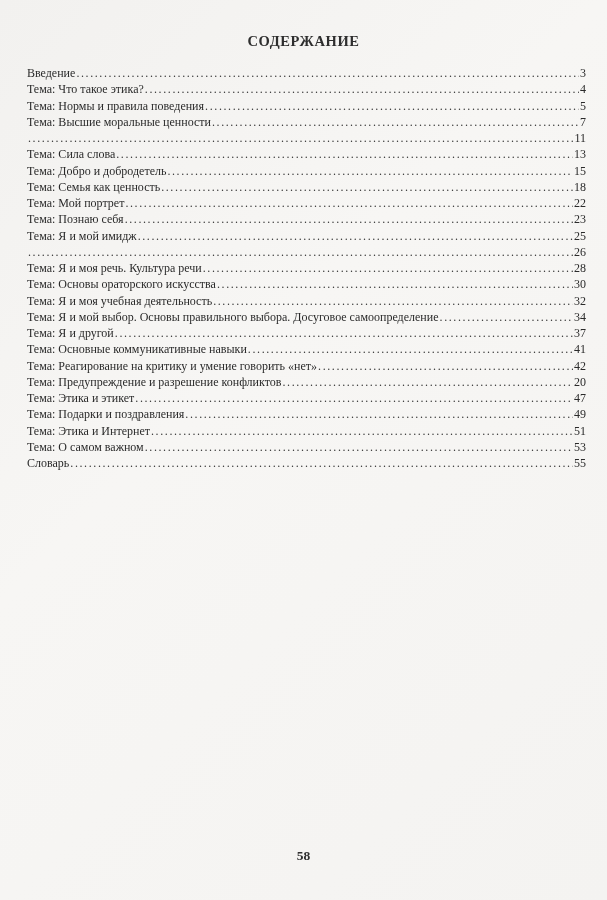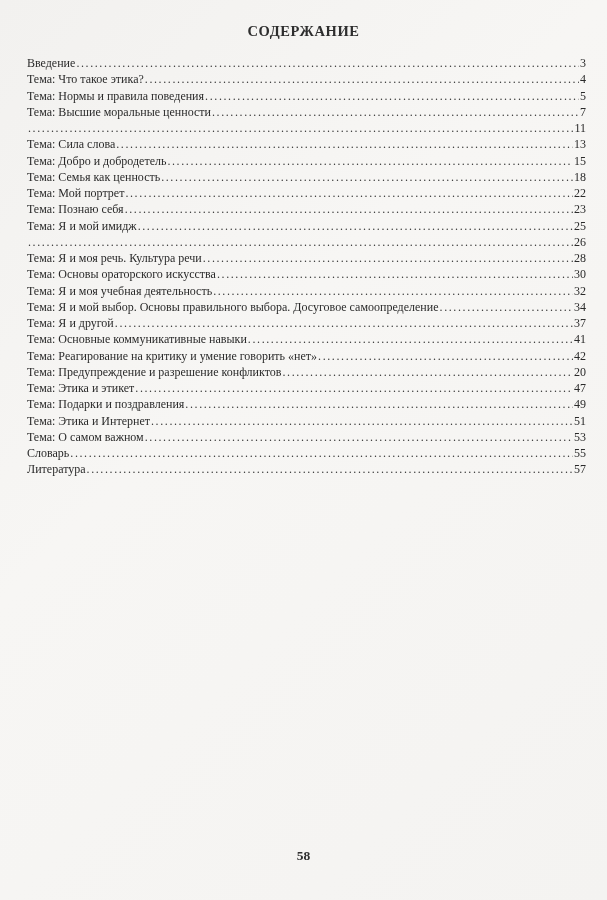--- a/index.html
+++ b/index.html
@@ -16,21 +16,21 @@
   }
   .page {
     position: relative;
     width: 607px;
     height: 900px;
     background: linear-gradient(135deg, #f2f1ef 0%, #f7f6f4 40%, #f4f3f1 100%);
     box-sizing: border-box;
   }
   .title {
     text-align: center;
-    padding-top: 23px;
+    padding-top: 33px;
     font-size: 14.5px;
     font-weight: bold;
     letter-spacing: 0.6px;
     color: #2e2e2e;
   }
   .toc {
     margin: 15px 21px 0 27px;
   }
   .toc-row {
     display: flex;
@@ -189,20 +189,15 @@
       <div class="toc-row">
         <span class="toc-label">Тема: О самом важном</span>
         <span class="toc-dots"></span>
         <span class="toc-page">53</span>
       </div>
       <div class="toc-row">
         <span class="toc-label">Словарь</span>
         <span class="toc-dots"></span>
         <span class="toc-page">55</span>
       </div>
-      <div class="toc-row">
-        <span class="toc-label">Литература</span>
-        <span class="toc-dots"></span>
-        <span class="toc-page">57</span>
-      </div>
     </div>
   <div class="page-number">58</div>
 </div>
 
 </body></html>

